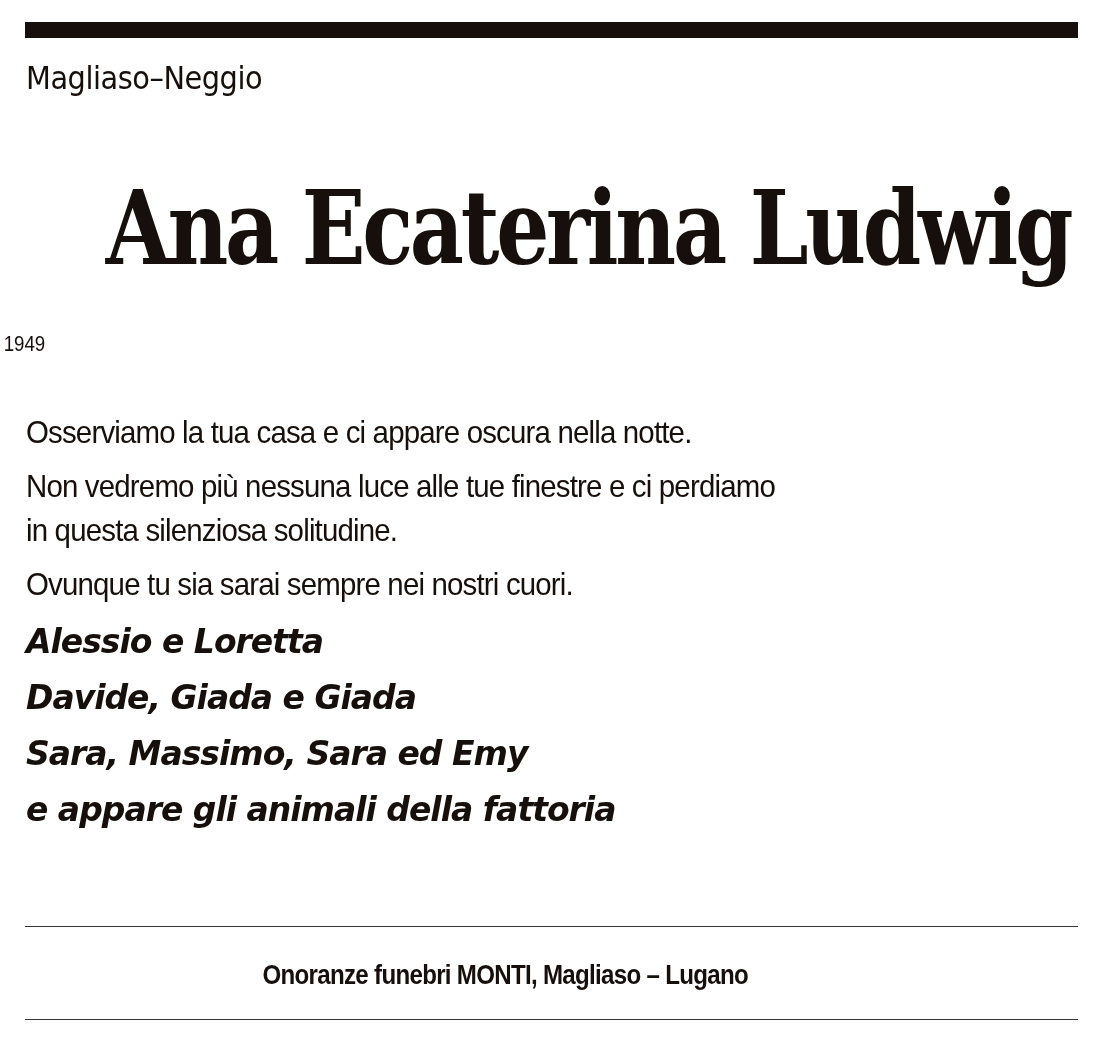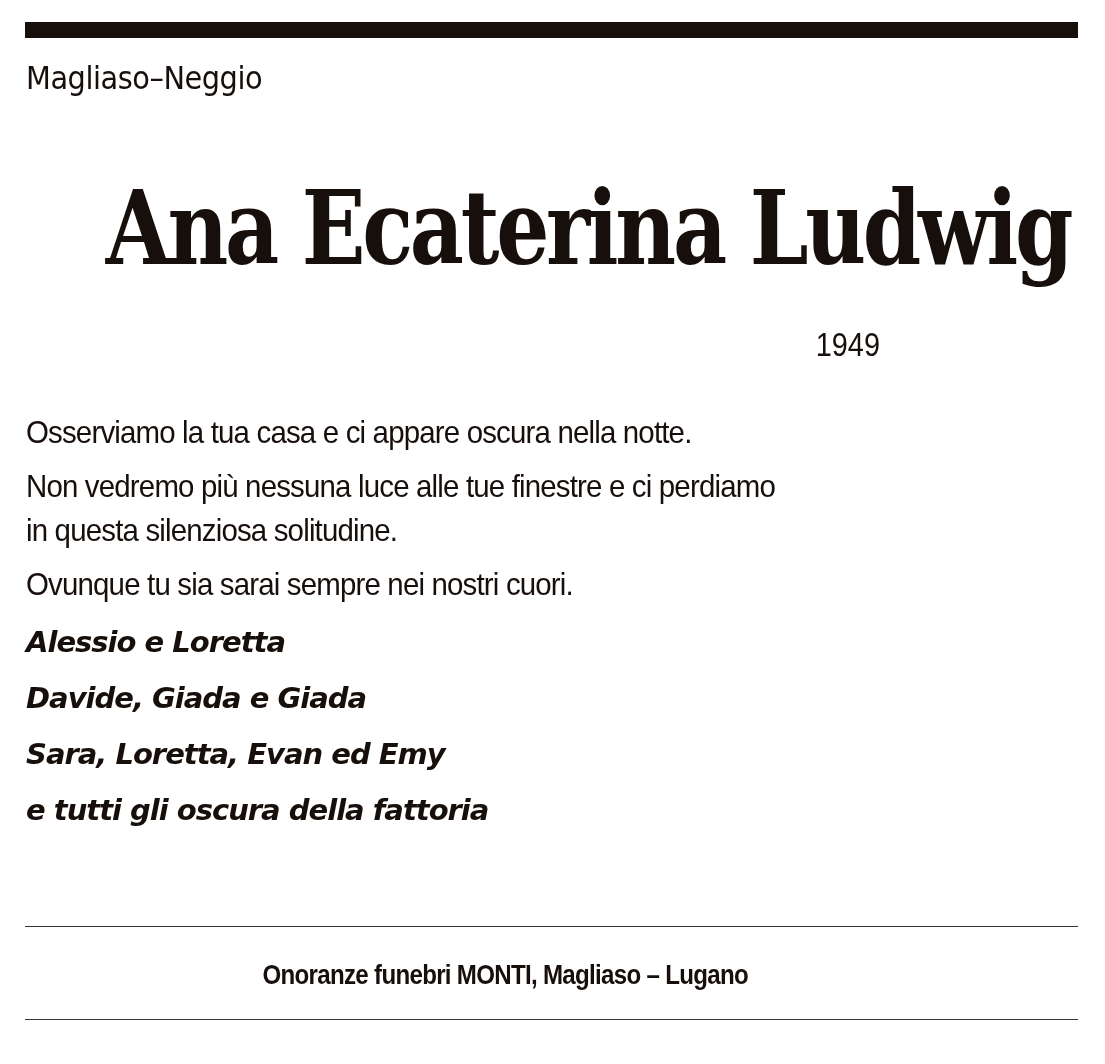--- a/index.html
+++ b/index.html
@@ -50,22 +50,22 @@
     .name span {
       display: inline-block;
       transform: scaleX(0.82);
       transform-origin: center top;
     }
     .year {
       position: absolute;
       left: 0;
       width: 886px;
       top: 322px;
-      text-align: right;
-      font-size: 34px;
+      text-align: left;
+      font-size: 22px;
       line-height: 44px;
       font-family: "Liberation Sans", sans-serif;
     }
     .year span {
       display: inline-block;
       transform: scaleX(0.85);
     }
     .verse {
       position: absolute;
       left: 26px;
@@ -85,21 +85,21 @@
     .verse p.second {
       line-height: 44px;
     }
     .signatures {
       position: absolute;
       left: 26px;
       top: 618px;
       font-family: "DejaVu Sans", sans-serif;
       font-style: italic;
       font-weight: bold;
-      font-size: 29px;
+      font-size: 33px;
       letter-spacing: -1px;
     }
     .signatures .sig {
       height: 56px;
       line-height: 48px;
       white-space: nowrap;
       display: flex;
       align-items: flex-start;
     }
     .paw {
@@ -158,24 +158,24 @@
 </div>
 
 <div class="signatures">
   <div class="sig">
     <span>Alessio e Loretta</span>
   </div>
   <div class="sig">
     <span>Davide, Giada e Giada</span>
   </div>
   <div class="sig">
-    <span>Sara, Loretta, Evan ed Emy</span>
+    <span>Sara, Massimo, Sara ed Emy</span>
   </div>
   <div class="sig">
-    <span>e tutti gli oscura della fattoria</span>
+    <span>e appare gli animali della fattoria</span>
   </div>
 </div>
 
 <div class="rule r1"></div>
 
 <div class="footer">
   <span>Onoranze funebri MONTI, Magliaso – Lugano</span>
 </div>
 
 <div class="rule r2"></div>

